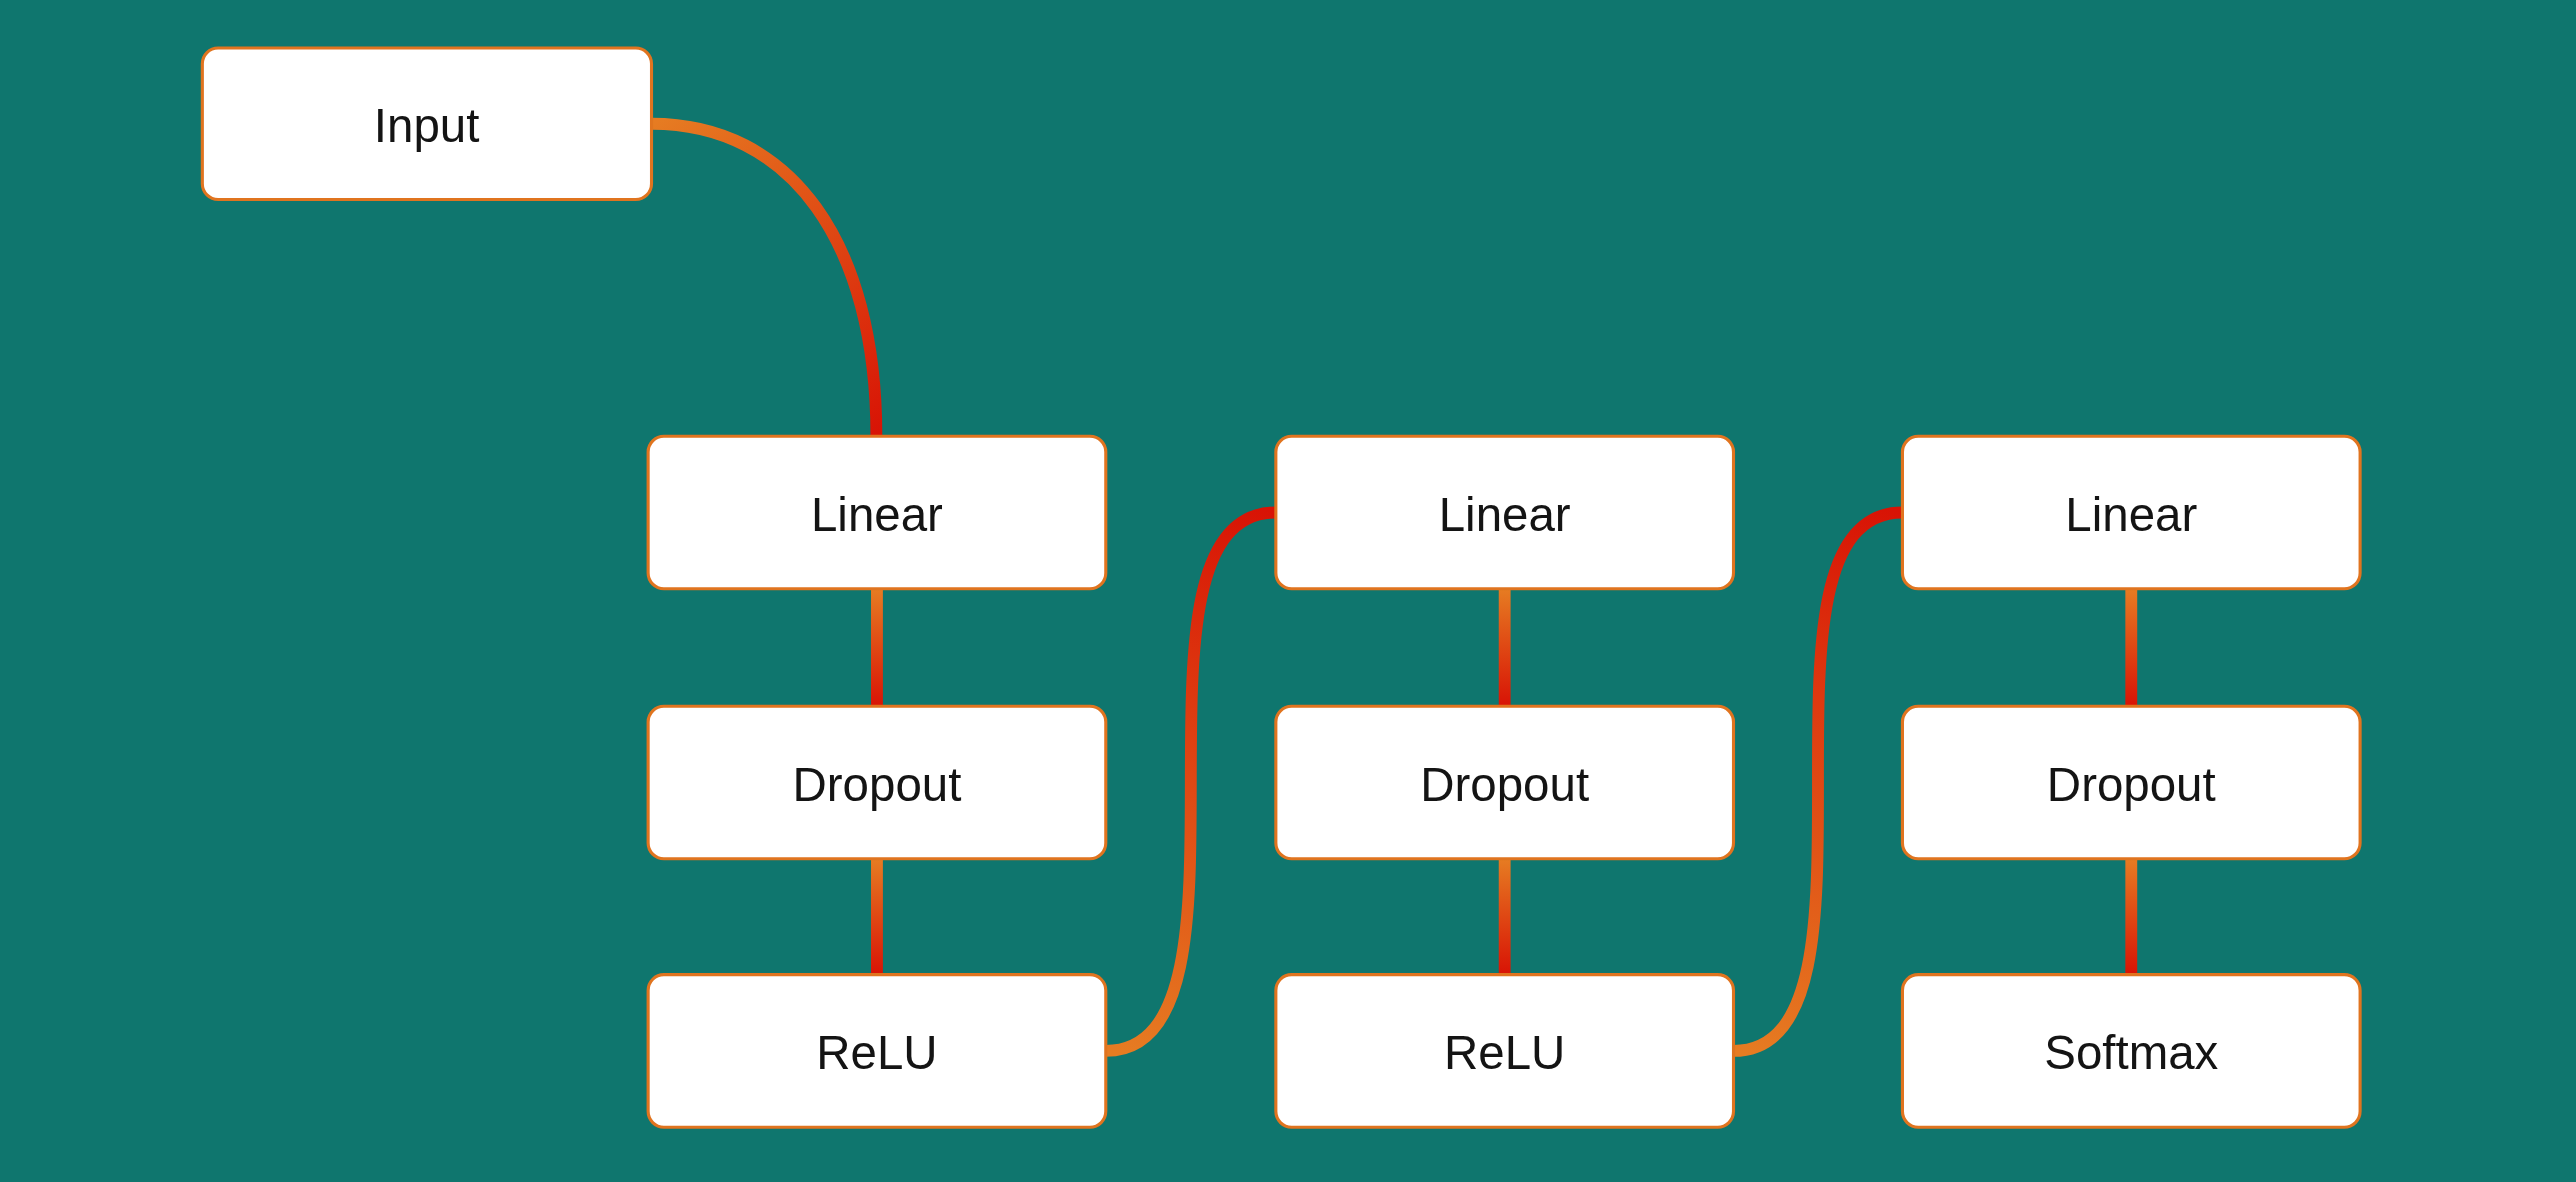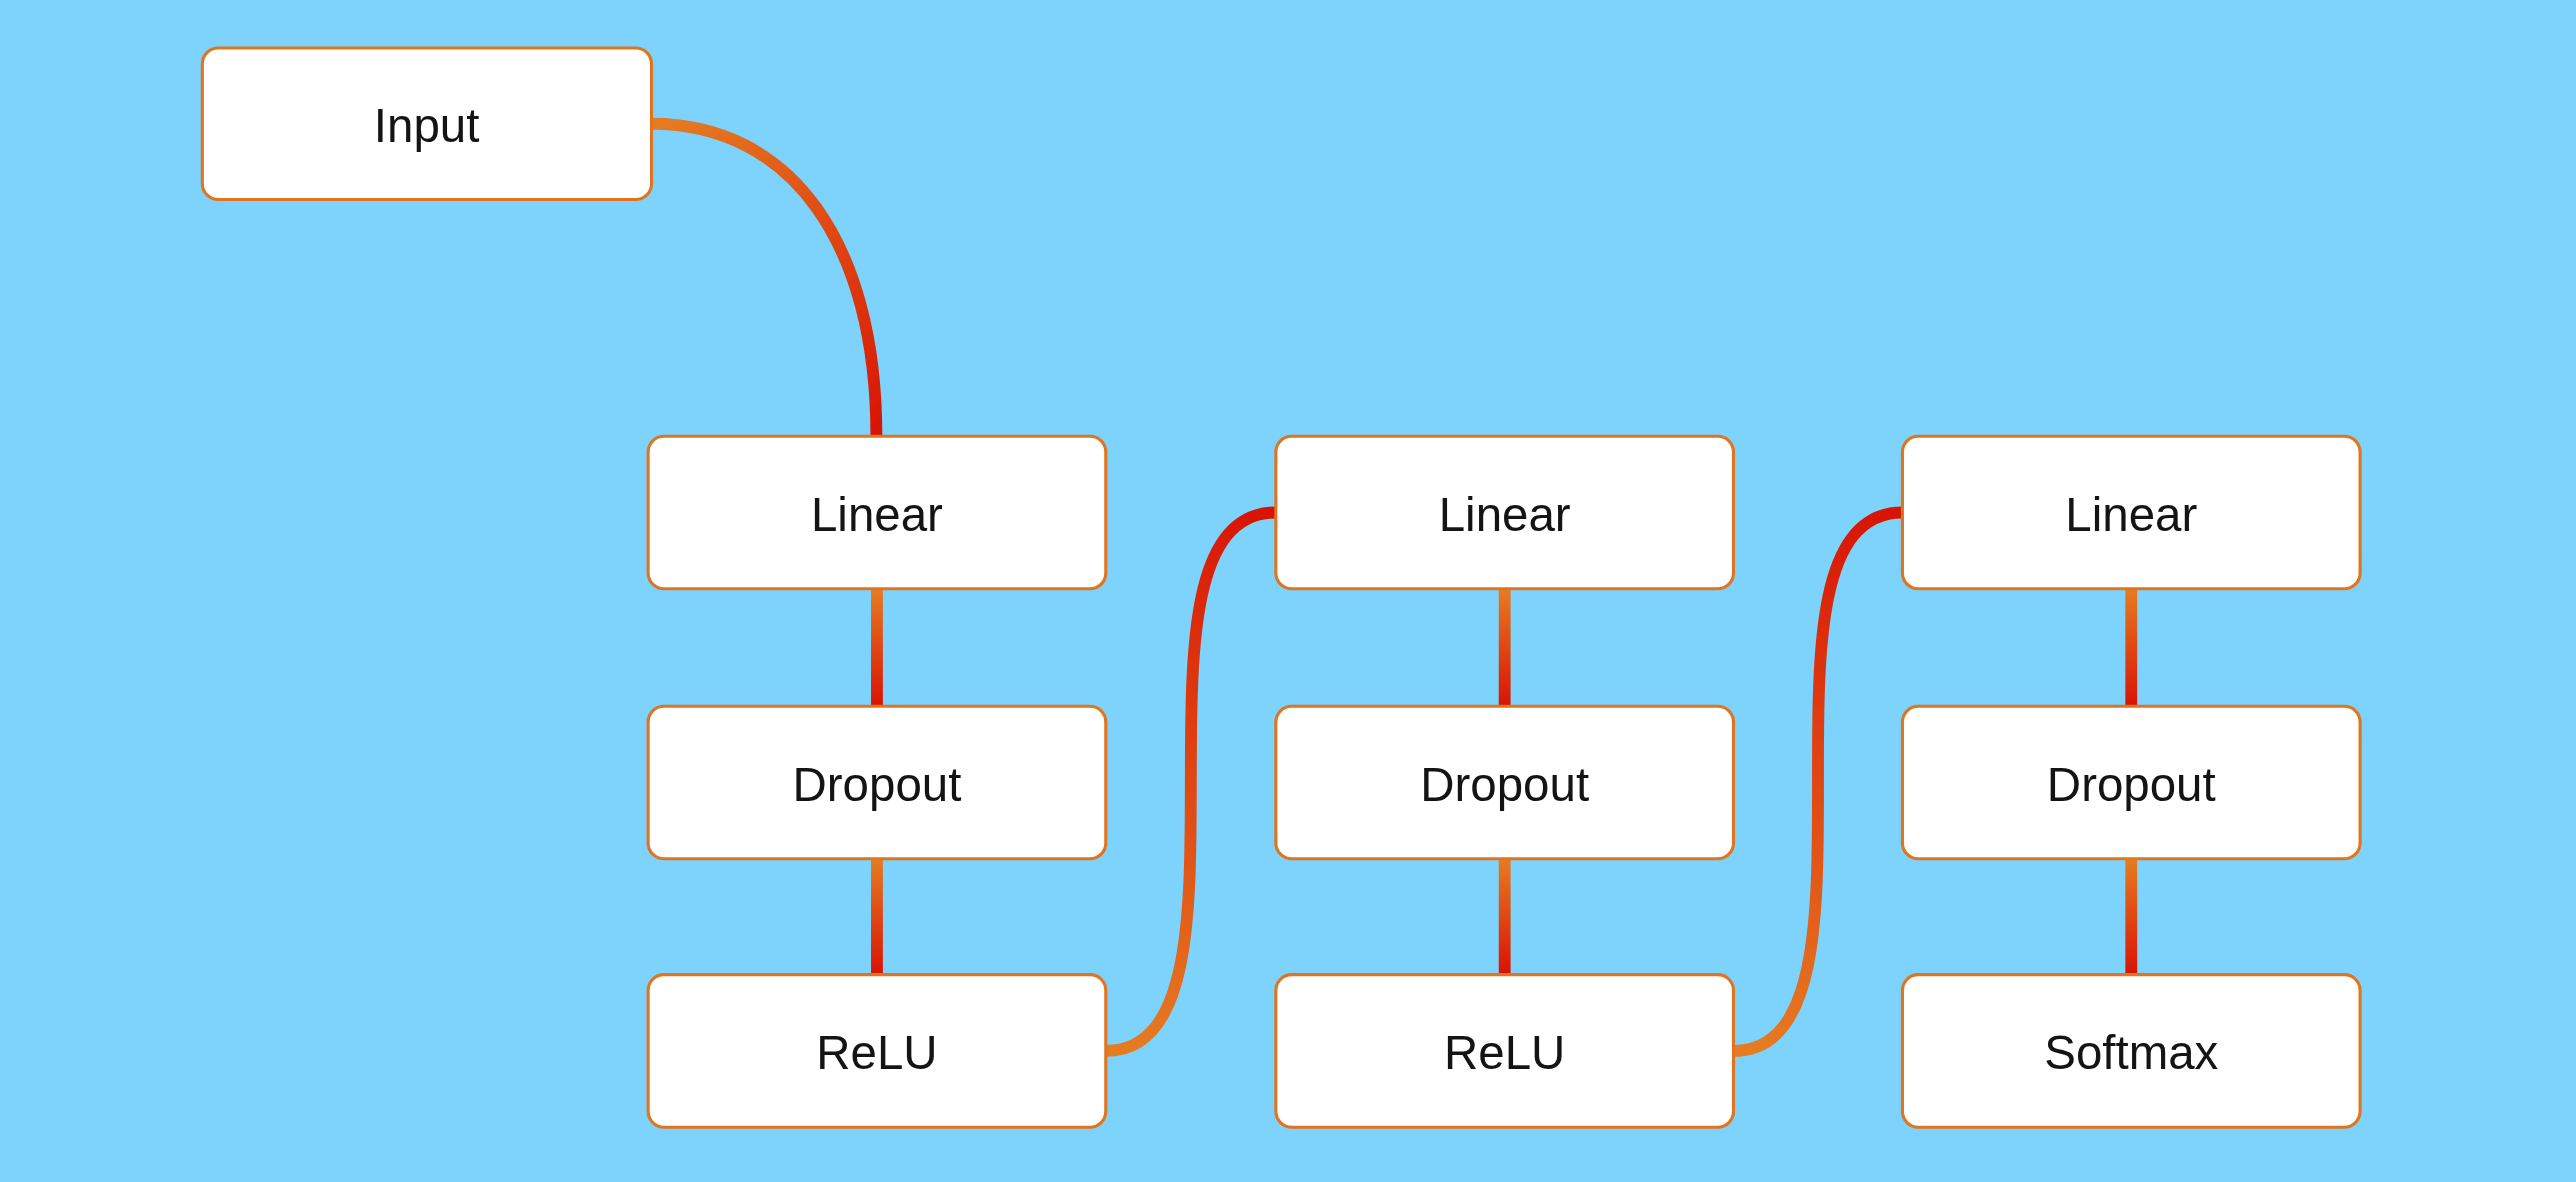--- a/index.html
+++ b/index.html
@@ -7,21 +7,21 @@
     padding: 0;
     background: #ffffff;
     font-family: "Liberation Sans", "DejaVu Sans", sans-serif;
   }
   .stage {
     width: 100vw;
     height: 100vh;
     display: flex;
     align-items: center;
     justify-content: center;
-    background: #7dd3fc;
+    background: #0f766e;
     overflow: hidden;
   }
   svg.diagram {
     width: 100%;
     height: auto;
     max-height: 100vh;
     display: block;
   }
   .edge {
     fill: none;

